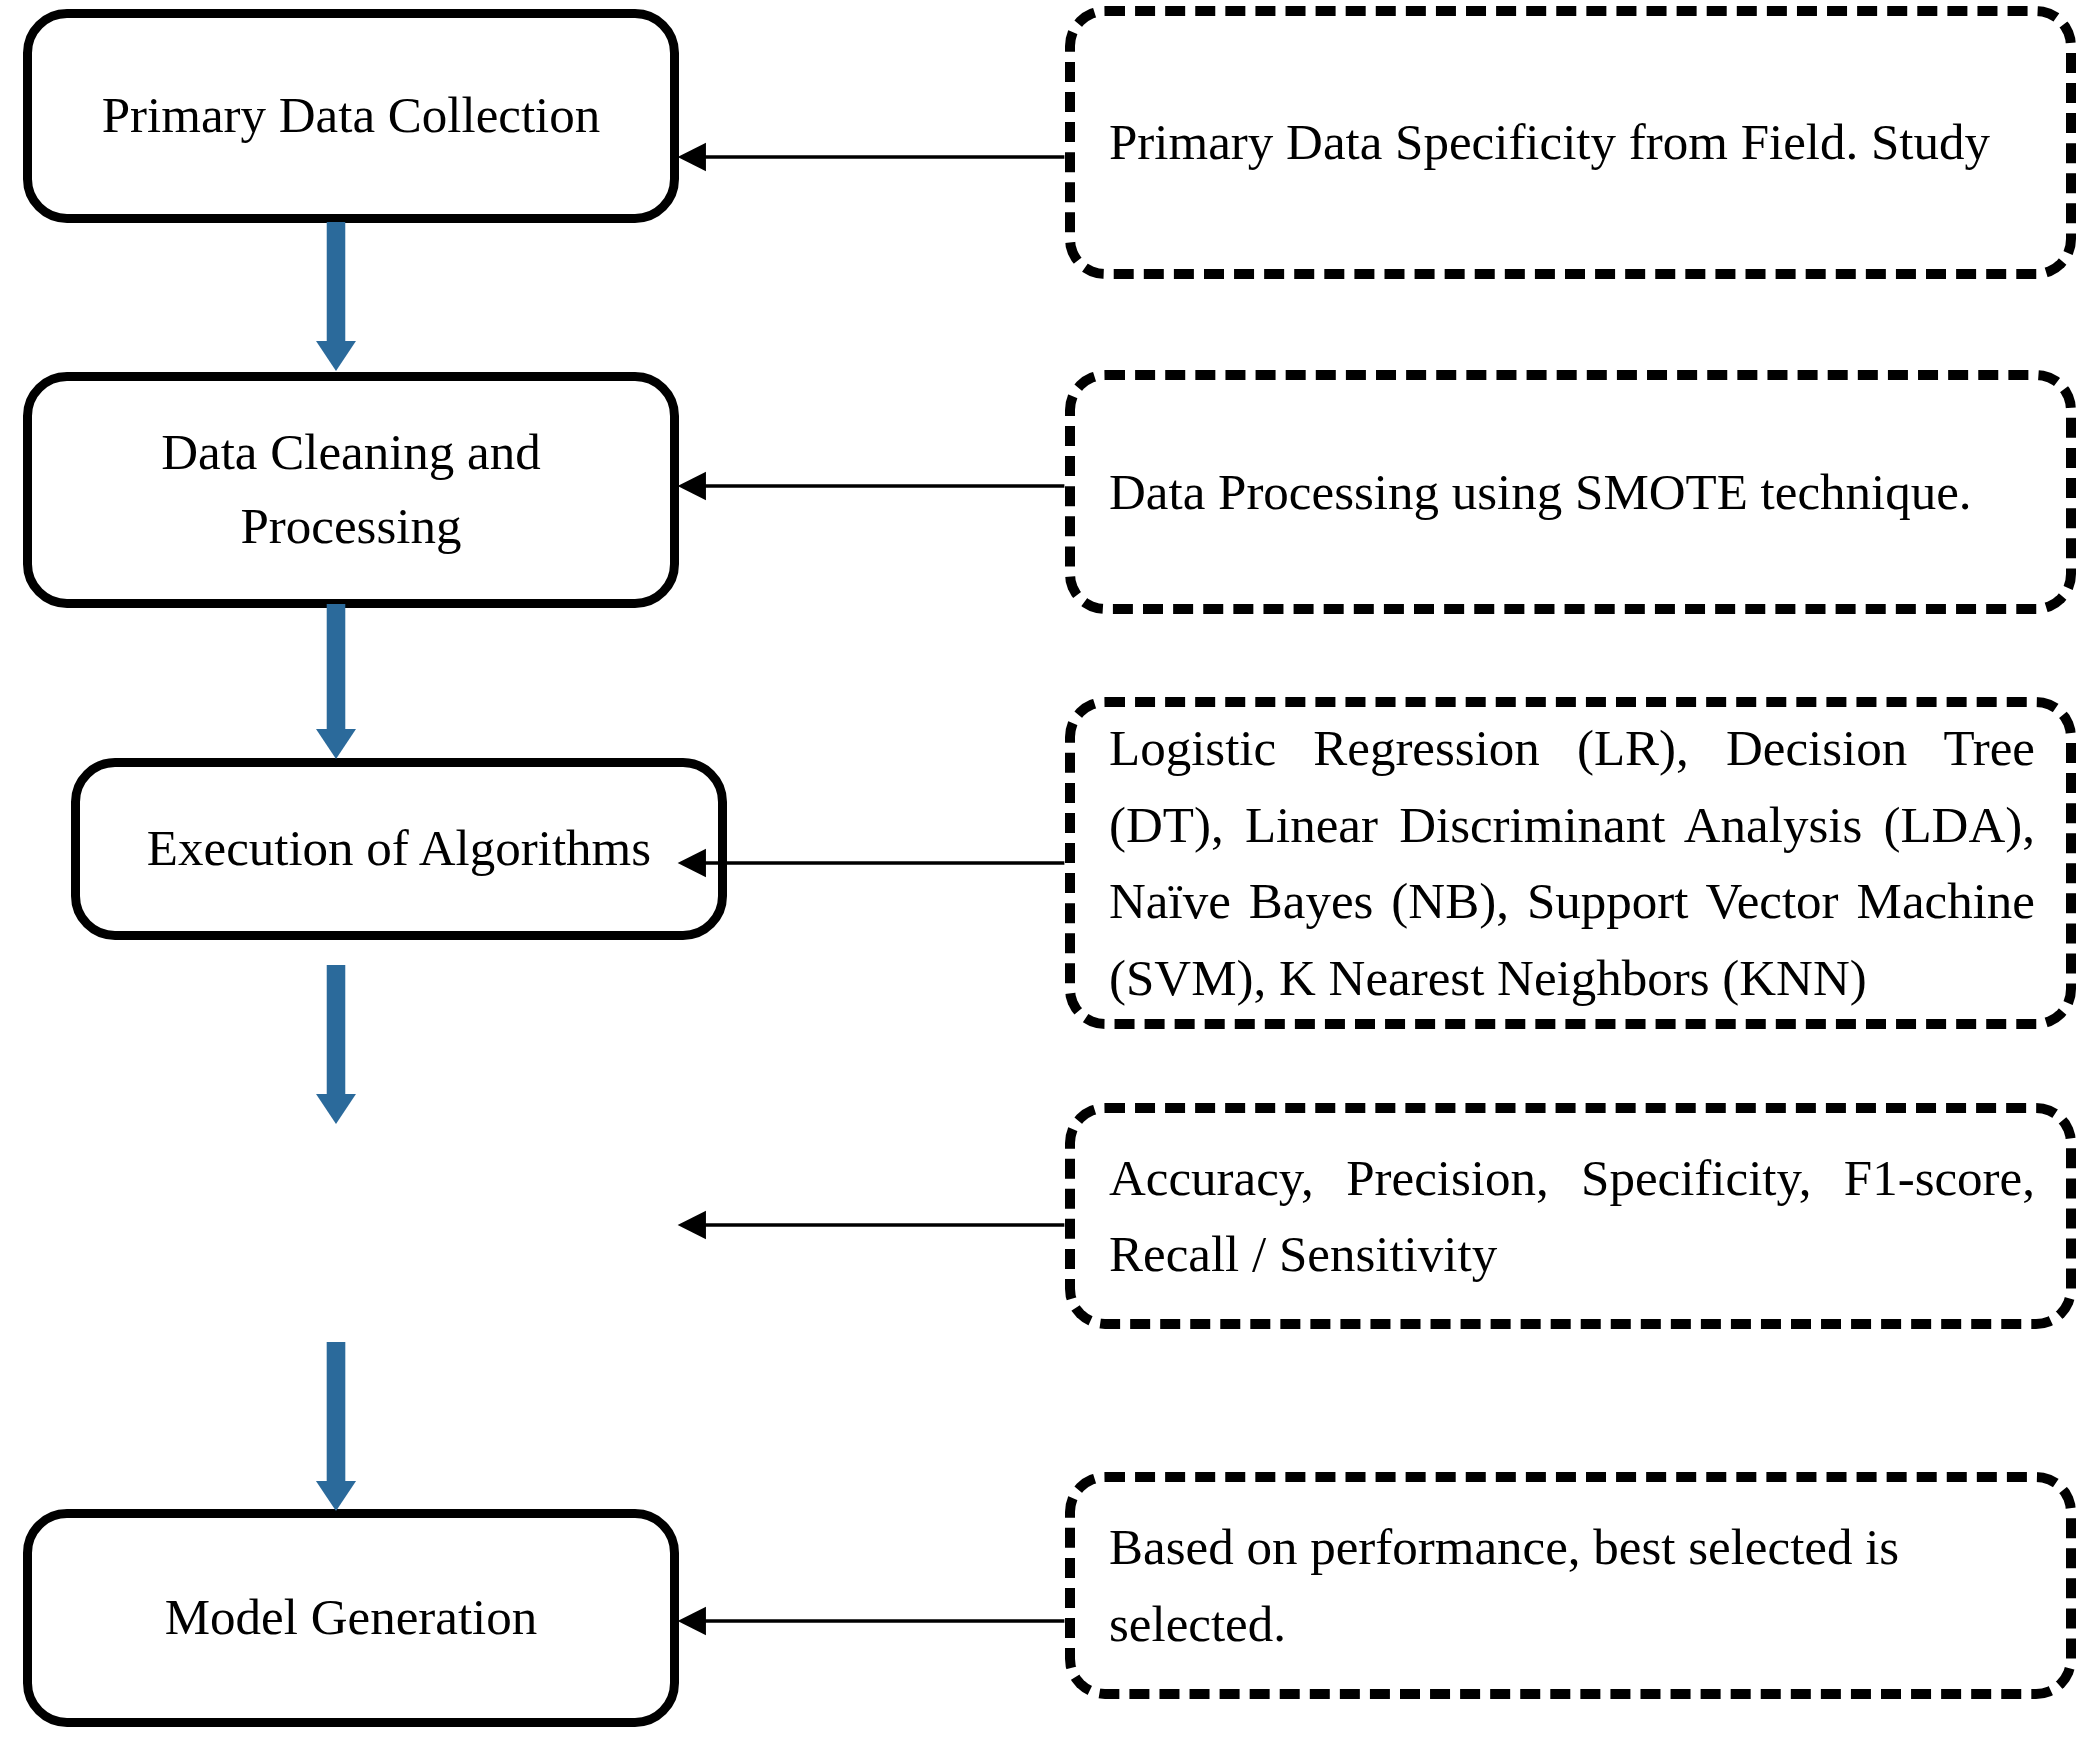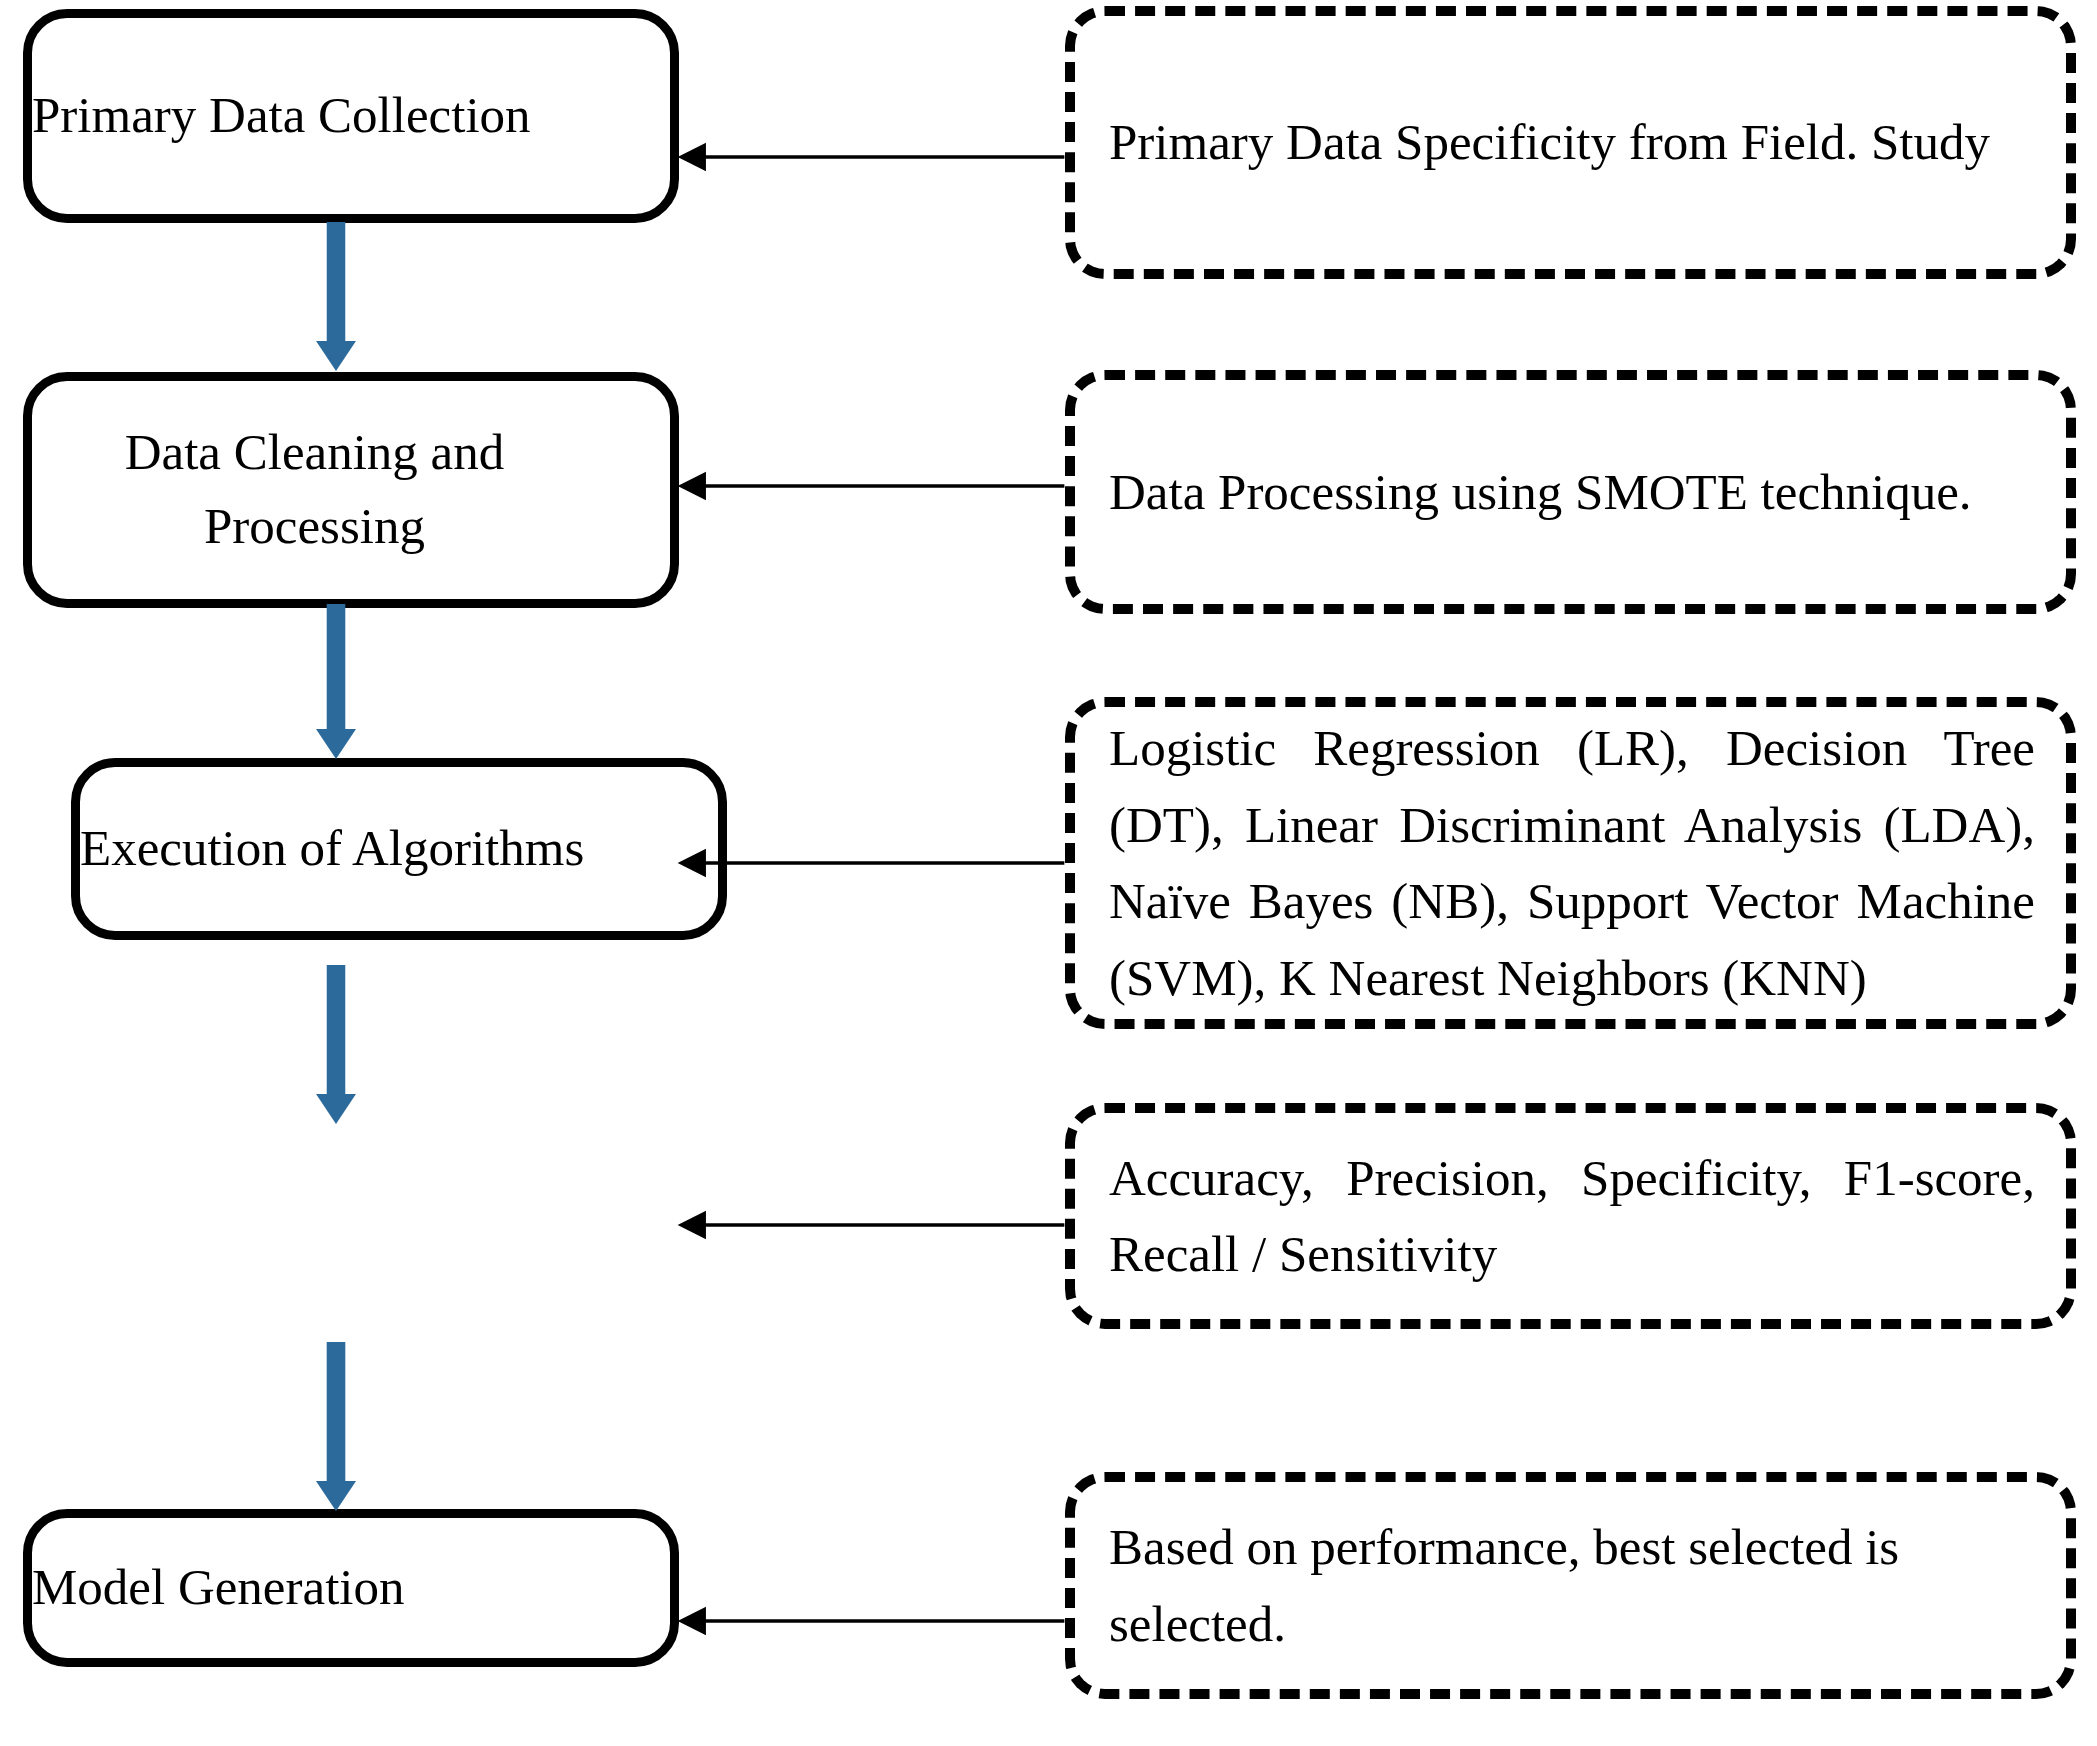--- a/index.html
+++ b/index.html
@@ -23,20 +23,21 @@
   .solid-box {
     position: absolute;
     left: 23px;
     width: 656px;
     box-sizing: border-box;
     border: 9.3px solid #000000;
     border-radius: 44px;
     background: #ffffff;
     display: flex;
     align-items: center;
+    justify-content: center;
     text-align: center;
   }
   .solid-box .box-label {
     font-size: 51px;
     line-height: 1.45;
     max-width: 565px;
     display: inline-block;
   }
   .dotted-box {
     position: absolute;
@@ -70,21 +71,21 @@
 
   <div class="solid-box" style="top:372px; height:236px;">
     <span class="box-label">Data Cleaning and Processing</span>
   </div>
 
   <div class="solid-box" style="top:758px; height:182px;margin-left:48px;">
     <span class="box-label">Execution of Algorithms</span>
   </div>
 
 
-  <div class="solid-box" style="top:1509px; height:158px;">
+  <div class="solid-box" style="top:1509px; height:218px;">
     <span class="box-label">Model Generation</span>
   </div>
 
   <div class="dotted-box" style="top:5.7px; height:273px;">
     <span class="note-text">Primary Data Specificity from Field. Study</span>
   </div>
 
   <div class="dotted-box" style="top:370px; height:244px;">
     <span class="note-text">Data Processing using SMOTE technique.</span>
   </div>

